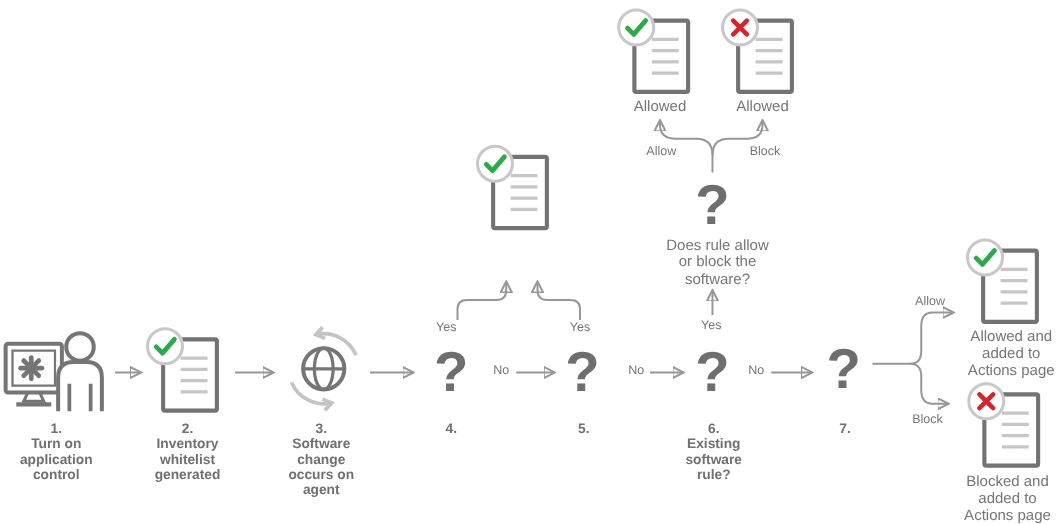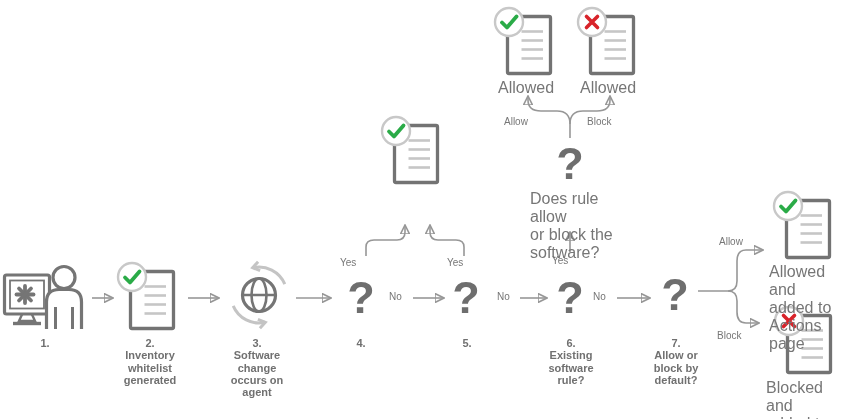--- a/index.html
+++ b/index.html
@@ -19,22 +19,22 @@
   .xmark{fill:none;stroke-width:3.6;stroke-linecap:round;}
   .grayicon{stroke:#757575;fill:none;}
   .lightarc{stroke:#c4c4c4;fill:none;stroke-width:3;}
   
   .qmark{
     position:absolute;width:40px;height:48px;text-align:center;line-height:48px;
     font-size:45px;font-weight:bold;color:#6e6e6e;
   }
   .step{position:absolute;text-align:center;color:#707070;font-size:11px;font-weight:bold;line-height:1.12;}
   .step .txt{white-space:pre-line;}
-  .olbl{position:absolute;color:#767676;font-size:16px;line-height:1.12;white-space:pre-line;}
-  .elbl{position:absolute;color:#767676;font-size:10px;line-height:1.1;}
+  .olbl{position:absolute;text-align:center;color:#767676;font-size:12px;line-height:1.12;white-space:pre-line;}
+  .elbl{position:absolute;text-align:center;color:#767676;font-size:10px;line-height:1.1;}
 </style>
 </head>
 <body>
 
 <div id="canvas">
 
   <svg id="connectors" width="849" height="419">
     <defs>
       <marker id="arrowDark" markerUnits="userSpaceOnUse" markerWidth="10" markerHeight="10" refX="8" refY="5" orient="auto">
         <path d="M 0,0.5 L 9,5 L 0,9.5 Z" fill="#6b6b6b" stroke="none"></path>
@@ -144,20 +144,23 @@
   </svg>
 
   <div class="qmark" style="left:341px;top:274px">?</div>
   <div class="qmark" style="left:446px;top:274px">?</div>
   <div class="qmark" style="left:550px;top:274px">?</div>
   <div class="qmark" style="left:655px;top:271px">?</div>
   <div class="qmark" style="left:550px;top:140px">?</div>
 
   <div class="step" style="left:7px;top:337px;width:76px">
     <div class="num">1.</div>
+    <div class="txt">Turn on
+application
+control</div>
   </div>
   <div class="step" style="left:112px;top:337px;width:76px">
     <div class="num">2.</div>
     <div class="txt">Inventory
 whitelist
 generated</div>
   </div>
   <div class="step" style="left:219px;top:337px;width:76px">
     <div class="num">3.</div>
     <div class="txt">Software
@@ -172,23 +175,20 @@
     <div class="num">5.</div>
   </div>
   <div class="step" style="left:533px;top:337px;width:76px">
     <div class="num">6.</div>
     <div class="txt">Existing
 software
 rule?</div>
   </div>
   <div class="step" style="left:644px;top:337px;width:64px">
     <div class="num">7.</div>
-    <div class="txt">Allow or
-block by
-default?</div>
   </div>
 
   <div class="olbl" style="left:498px;top:79px;width:60px">Allowed</div>
   <div class="olbl" style="left:580px;top:79px;width:60px">Allowed</div>
   <div class="olbl" style="left:530px;top:190px;width:88px">Does rule allow
 or block the
 software?</div>
   <div class="olbl" style="left:769px;top:263px;width:80px">Allowed and
 added to
 Actions page</div>

